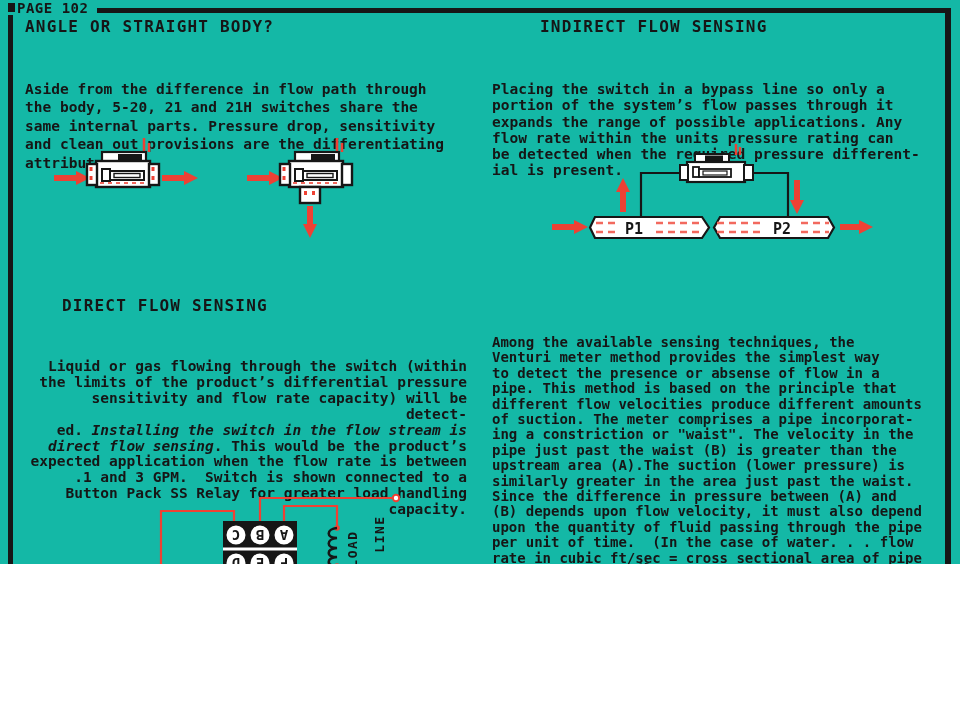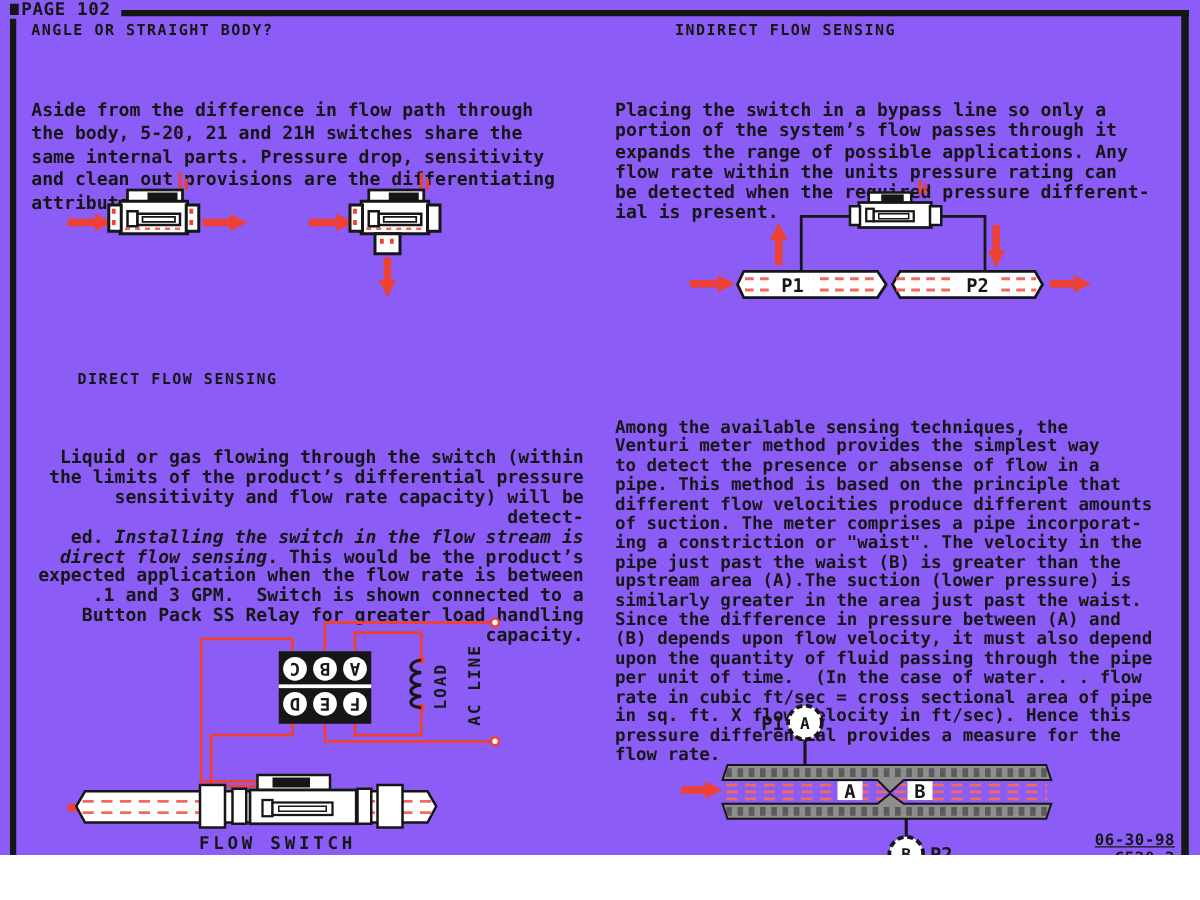--- a/index.html
+++ b/index.html
@@ -1,23 +1,23 @@
 <!DOCTYPE html>
 <html><head>
 <meta charset="utf-8">
 <style>
   html,body { margin:0; padding:0; background:#ffffff; }
   .page {
-    position:relative; width:960px; height:684px; background:#8b5cf6;
+    position:relative; width:960px; height:564px; background:#14b8a6;
     font-family:"DejaVu Sans Mono", monospace; font-weight:bold; color:#161616;
     overflow:hidden;
   }
   .bar { position:absolute; background:#161616; }
   .page-label { position:absolute; left:17px; top:0px; font-size:14px; letter-spacing:.5px; }
-  .heading { position:absolute; font-size:12px; letter-spacing:1.2px; white-space:pre; }
+  .heading { position:absolute; font-size:16px; letter-spacing:1.2px; white-space:pre; }
   .body-text { position:absolute; white-space:pre-wrap; font-size:14.5px; line-height:18.4px;margin-top:44px; }
   .body-text.tight { line-height:15.9px;text-align:right; }
   .body-text.mid { line-height:16.3px; }
   .body-text.venturi { font-size:14px; line-height:15.4px; }
   .ital { font-style:italic; }
   .diagram { position:absolute; }
   .footer { position:absolute; left:840px; top:665px; width:100px; text-align:right;
             font-size:12.5px; line-height:14px; letter-spacing:.5px;text-decoration:underline; }
   svg text { font-family:"DejaVu Sans Mono", monospace; font-weight:bold; fill:#161616; }
 </style>

